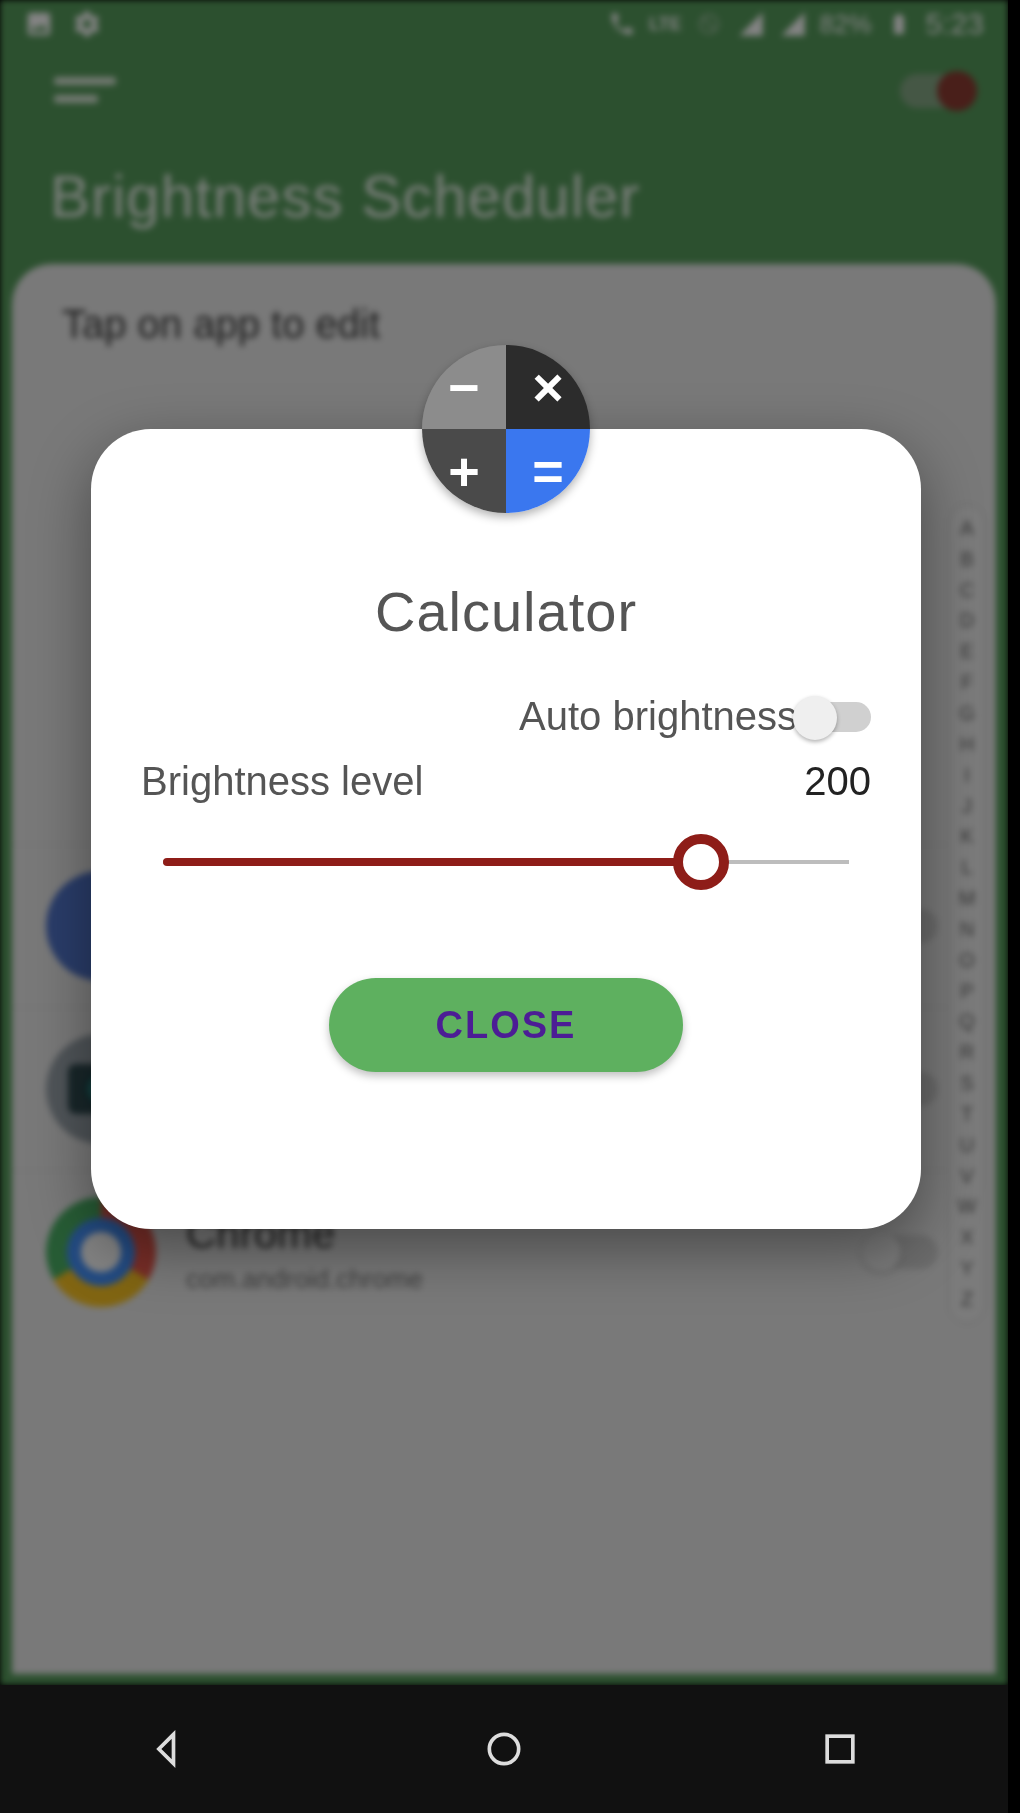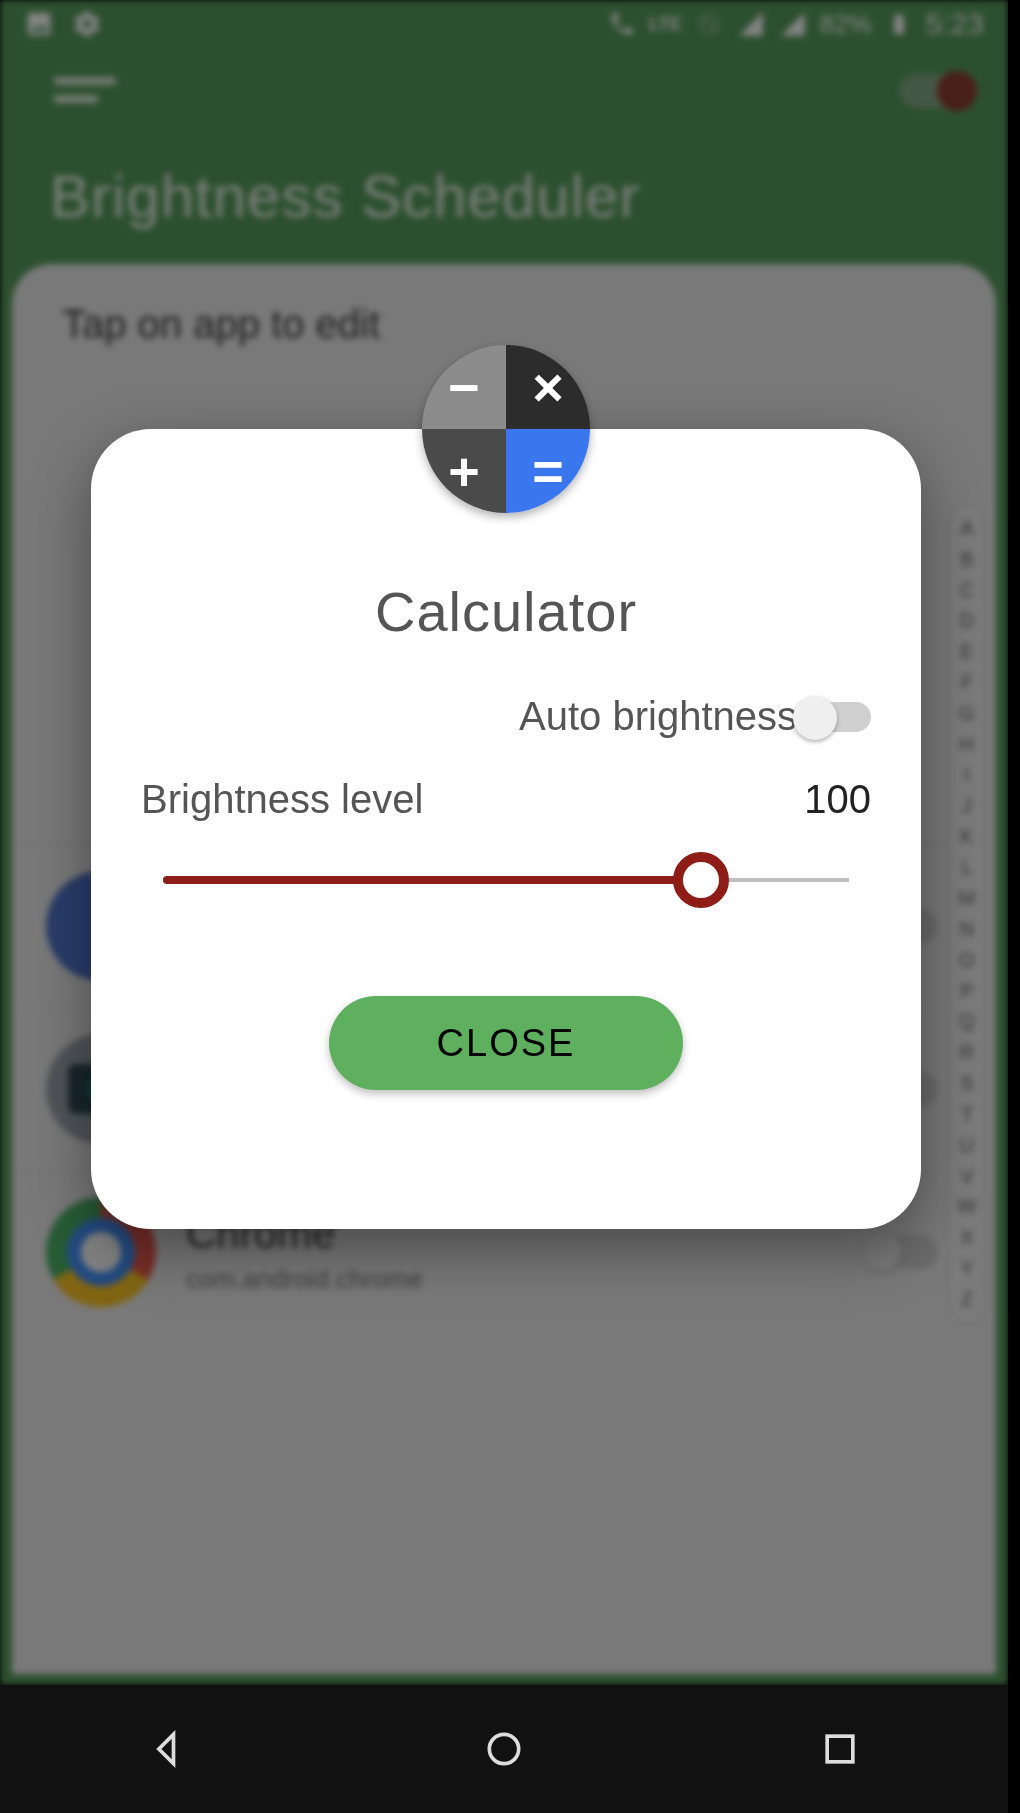--- a/index.html
+++ b/index.html
@@ -103,30 +103,30 @@
     width:168px; height:168px; border-radius:50%; overflow:hidden;
     box-shadow:0 4px 10px rgba(0,0,0,.3);
   }
   .quad { position:absolute; width:50%; height:50%; display:flex; align-items:center; justify-content:center; font-size:54px; color:#fff; font-weight:600;}
   .q-tl{ left:0; top:0; background:#8c8c8c;}
   .q-tr{ right:0; top:0; background:#2c2c2c;}
   .q-bl{ left:0; bottom:0; background:#4a4a4a;}
   .q-br{ right:0; bottom:0; background:#3a77ef;}
   .dialog-title { text-align:center; font-size:56px; color:#555; letter-spacing:1px;}
   .opt { display:flex; align-items:center; justify-content:flex-end; font-size:40px; color:#555; margin-top:50px;}
-  .opt2 { display:flex; align-items:center; justify-content:space-between; font-size:40px; color:#555; margin-top:38px;}
+  .opt2 { display:flex; align-items:center; justify-content:space-between; font-size:40px; color:#555; margin-top:20px;}
   .d-switch { width:74px; height:30px; border-radius:15px; background:#d0d0d0; position:relative;}
   .d-switch .k{ position:absolute; left:-4px; top:-6px; width:44px; height:44px; border-radius:50%; background:#efefef; box-shadow:0 2px 4px rgba(0,0,0,.3);}
   .slider-wrap { position:relative; margin:34px 22px 0 22px; height:50px;}
   .track-bg { position:absolute; left:0; right:0; top:22px; height:4px; background:#bdbdbd;}
   .track-fill{ position:absolute; left:0; top:20px; height:8px; background:#8e1d18; border-radius:4px;}
   .thumb { position:absolute; top:-4px; width:56px; height:56px; border-radius:50%; background:#fff; border:10px solid #8e1d18; transform:translateX(-50%);}
   .close-btn {
     display:block; margin:90px auto 0 auto; width:354px; height:94px; border:none;
-    border-radius:47px; background:#5eb05f; color:#000000; font-size:38px; font-weight:400;
+    border-radius:47px; background:#5eb05f; color:#4c1d95; font-size:38px; font-weight:700;
     letter-spacing:2px; box-shadow:0 4px 8px rgba(0,0,0,.25);
   }
 
   
   .chrome {
     width:110px;height:110px;border-radius:50%;
     background:
       radial-gradient(circle at 50% 50%, #fff 0 20px, #2a84fc 20px 34px, transparent 34px),
       conic-gradient(#e94435 0 120deg, #fbbc05 120deg 240deg, #34a853 240deg 360deg);
   }
@@ -287,21 +287,21 @@
 
     <div class="opt">
       <span>Auto brightness</span>
       <div class="d-switch">
           <div class="k"></div>
         </div>
     </div>
 
     <div class="opt2">
       <span>Brightness level</span>
-      <span style="color:#222;font-weight:500;">100</span>
+      <span style="color:#222;font-weight:500;">200</span>
     </div>
 
     <div class="slider-wrap">
       <div class="track-bg"></div>
       <div class="track-fill" id="track-fill" style="width: 78.4314%;"></div>
       <div class="thumb" id="thumb" style="left: 78.4314%;"></div>
     </div>
 
     <button class="close-btn">CLOSE</button>
   </div>

